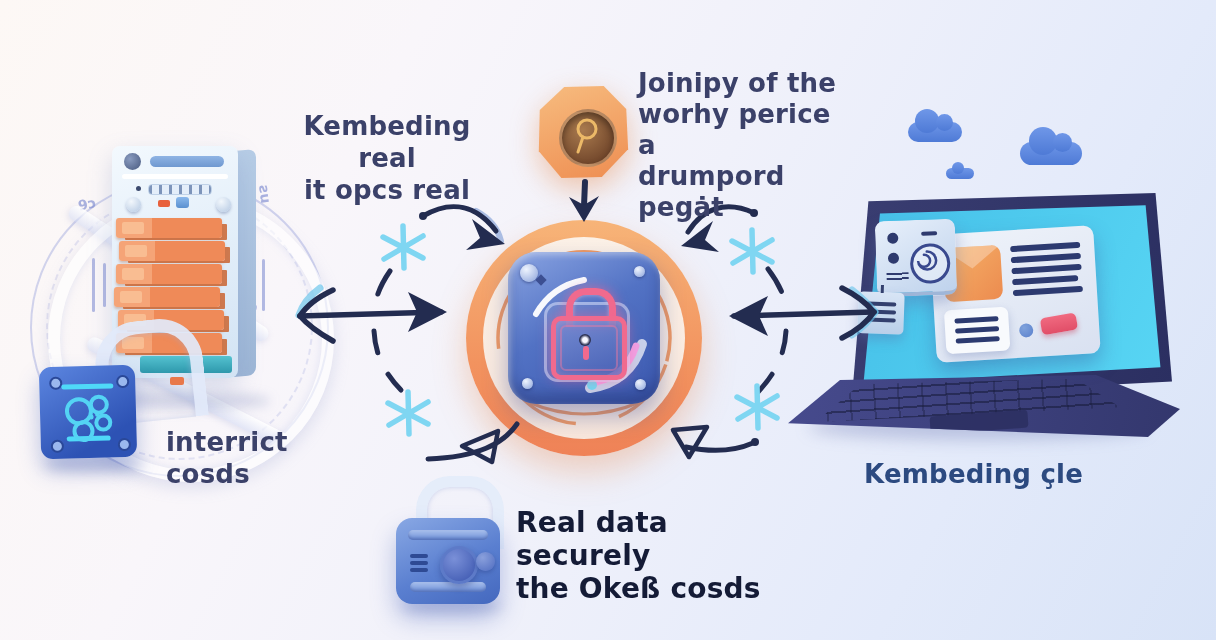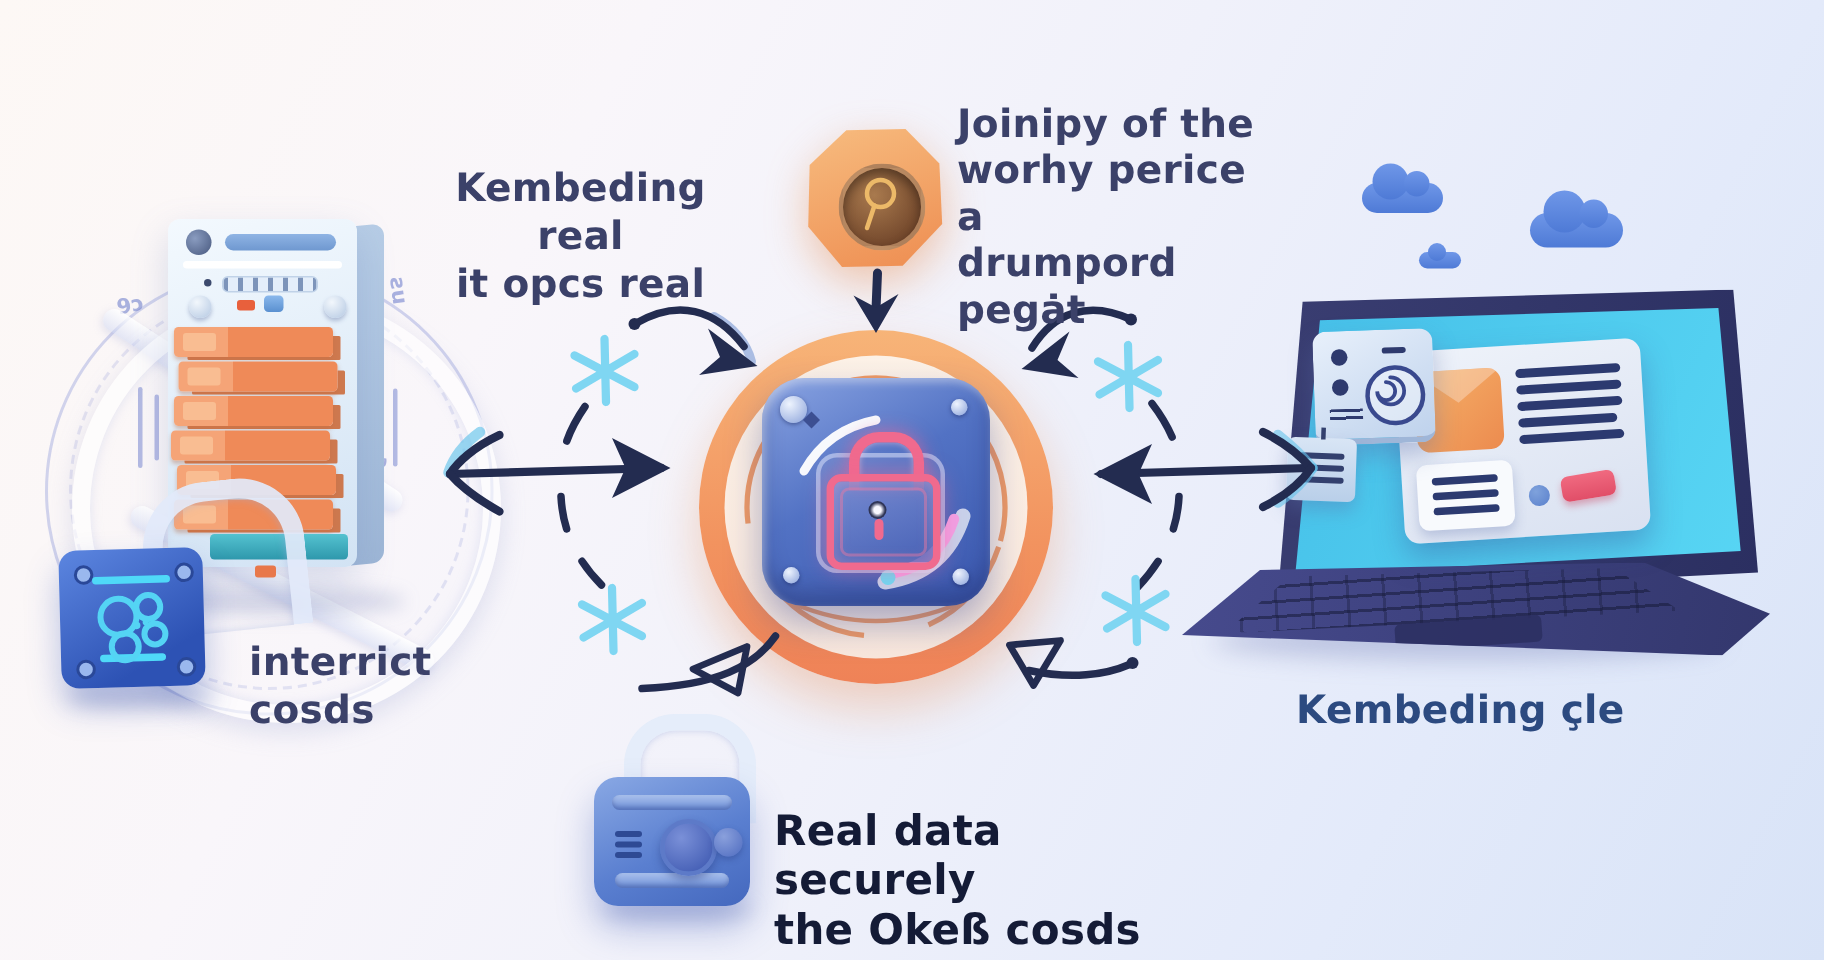--- a/index.html
+++ b/index.html
@@ -9,21 +9,21 @@
     background:linear-gradient(118deg,#fdf8f5 0%,#f9f6fa 28%,#f0f1fa 52%,#e3eafa 78%,#d8e3f7 100%);
   }
   .abs{position:absolute;}
 
   
   .lbl{position:absolute;font-weight:600;color:#3b4169;font-size:26px;line-height:32px;letter-spacing:.2px;}
   .lbl span{display:block;}
   .txt-tl{left:272px;top:110px;width:230px;text-align:center;}
   .txt-tr{left:638px;top:68px;width:216px;text-align:left;line-height:31px;}
   .txt-bl{left:166px;top:426px;width:214px;text-align:left;}
-  .txt-bc{left:516px;top:506px;width:290px;text-align:left;color:#141b36;font-weight:700;font-size:28px;line-height:33px;margin-top:31px;}
+  .txt-bc{left:516px;top:506px;width:290px;text-align:left;color:#141b36;font-weight:700;font-size:28px;line-height:33px;}
   .txt-br{left:853px;top:458px;width:230px;text-align:right;color:#2c4a80;}
 
   
   .srv-ring{left:30px;top:178px;width:295px;height:295px;border:2px solid rgba(140,150,215,.38);border-radius:50%;}
   .srv-ring2{left:46px;top:193px;width:263px;height:263px;border:2px dashed rgba(140,150,215,.22);border-radius:50%;}
   .glyph{position:absolute;color:rgba(115,130,205,.6);font-size:14px;font-weight:600;}
   .vline{position:absolute;width:3px;border-radius:2px;background:rgba(108,124,204,.5);}
   .tube{position:absolute;height:15px;border-radius:8px;background:linear-gradient(rgba(255,255,255,.85),rgba(198,208,240,.45));box-shadow:0 2px 6px rgba(150,160,210,.25);transform-origin:left center;}
   .glass-ring{left:48px;top:196px;width:262px;height:262px;border-radius:50%;border:12px solid rgba(255,255,255,.6);box-shadow:0 6px 16px rgba(150,160,210,.28), inset 0 0 8px rgba(180,190,230,.35);}
   .srv-side{left:234px;top:150px;width:22px;height:226px;background:linear-gradient(#b7cde6,#9db6d6);border-radius:0 8px 8px 0;transform:skewY(-5deg);}

